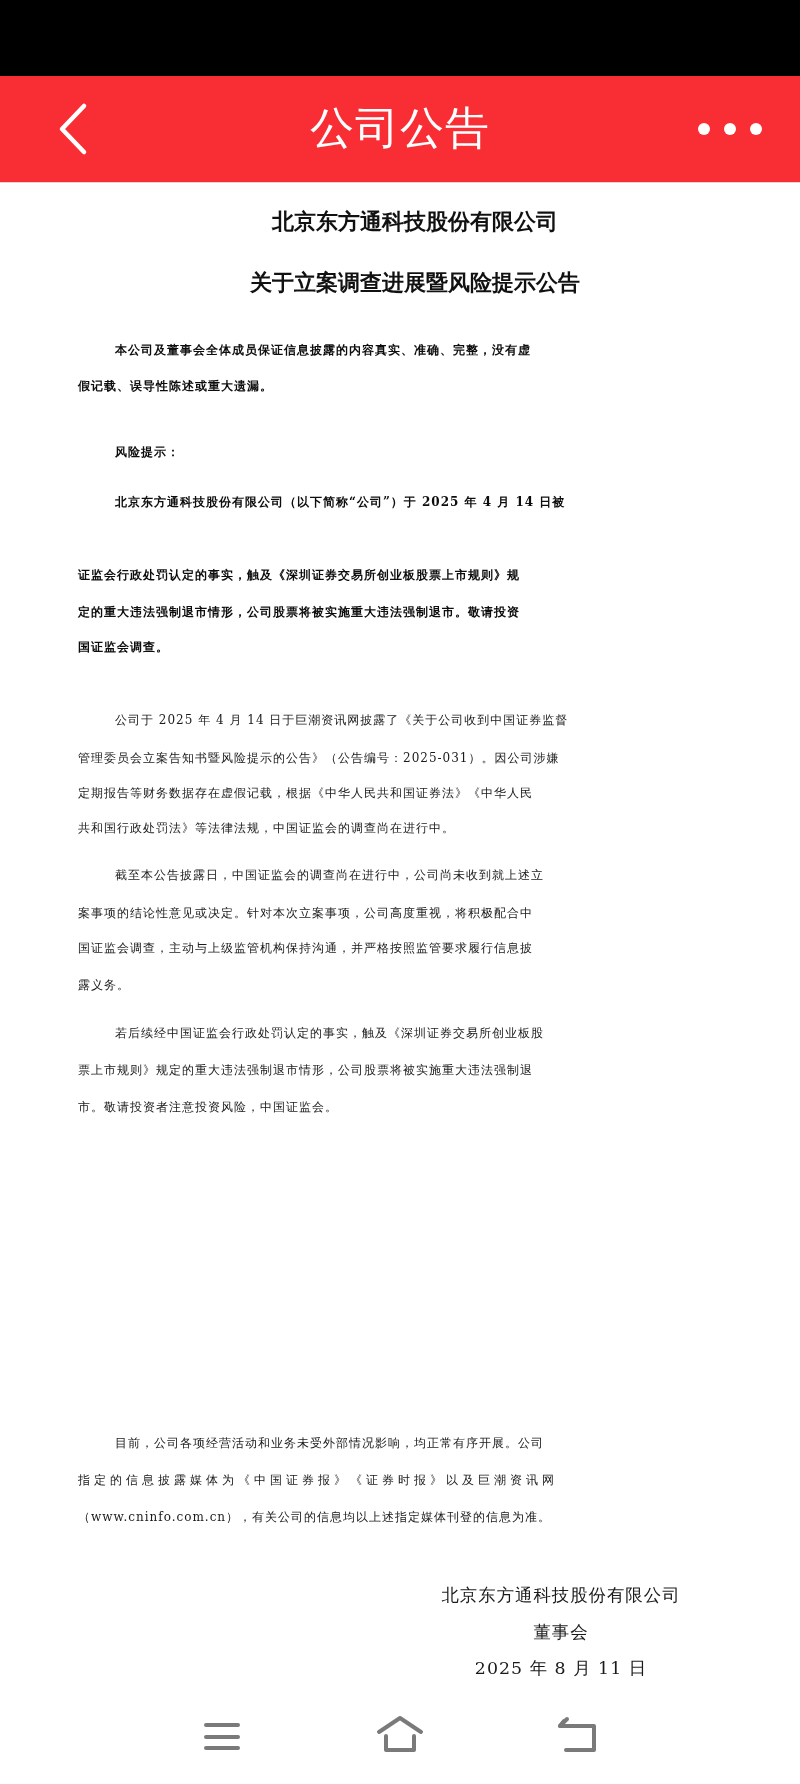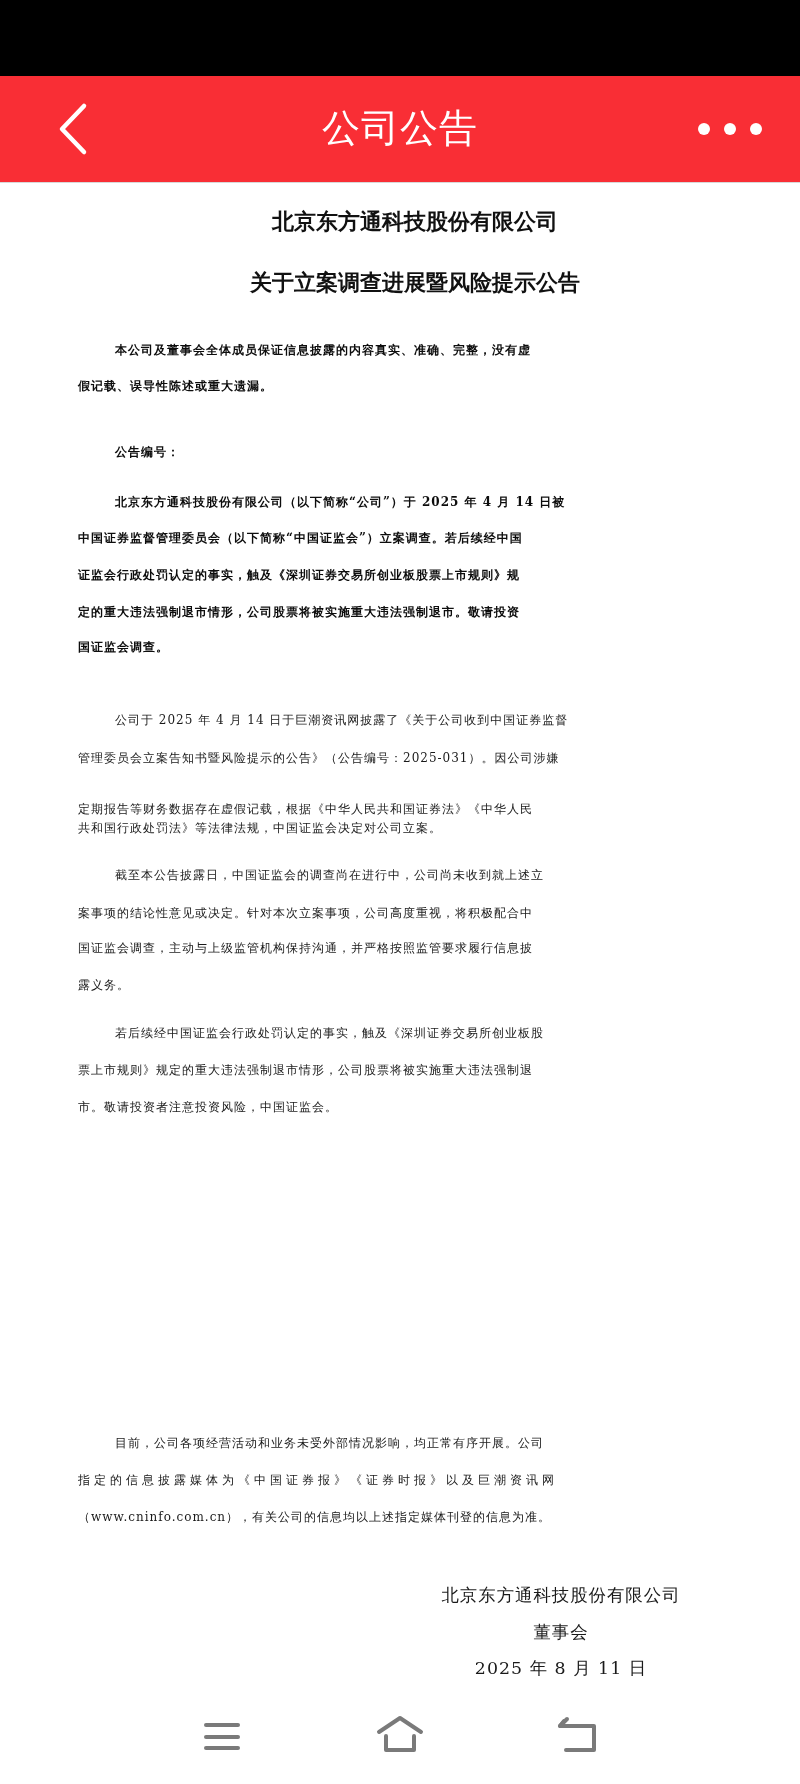--- a/index.html
+++ b/index.html
@@ -13,21 +13,21 @@
   .app-header {
     position: absolute; left: 0; top: 76px; width: 800px; height: 106px;
     background: #f92e35; border-bottom: 1px solid #d8d8d8;
   }
   .back-btn { position: absolute; left: 44px; top: 20px; width: 60px; height: 66px; cursor: pointer; }
   .back-btn svg { position: absolute; left: 10px; top: 6px; }
   .header-title {
     position: absolute; left: 200px; width: 400px; top: 26px; height: 52px;
     text-align: center; color: #ffffff;
     font-family: "DejaVu Sans", "Liberation Sans", sans-serif;
-    font-size: 38px; line-height: 52px; letter-spacing: 1px;
+    font-size: 44px; line-height: 52px; letter-spacing: 1px;
   }
   .more-btn { position: absolute; left: 690px; top: 30px; width: 80px; height: 46px; cursor: pointer; }
   .more-btn .dot {
     position: absolute; top: 17px; width: 12px; height: 12px; border-radius: 50%; background: #ffffff;
   }
   .doc { position: absolute; left: 0; top: 183px; width: 800px; height: 1500px; margin-left: 15px; }
   .doc-title {
     position: absolute; left: 0; width: 800px; text-align: center;
     font-family: "DejaVu Sans", "Liberation Sans", sans-serif;
     font-weight: bold; font-size: 22px; line-height: 30px; color: #111;
@@ -70,32 +70,31 @@
   </div>
 </div>
 
 <div class="doc">
   <div class="doc-title" style="top:24px">北京东方通科技股份有限公司</div>
   <div class="doc-title" style="top:85px">关于立案调查进展暨风险提示公告</div>
 
   <div class="line indent bold" style="top:152px">本公司及董事会全体成员保证信息披露的内容真实、准确、完整，没有虚</div>
   <div class="line bold" style="top:188px">假记载、误导性陈述或重大遗漏。</div>
 
-  <div class="line indent bold" style="top:254px">公告编号：</div>
+  <div class="line indent bold" style="top:254px">风险提示：</div>
 
   <div class="line indent bold" style="top:304px">北京东方通科技股份有限公司（以下简称“公司”）于 2025 年 4 月 14 日被</div>
-  <div class="line bold" style="top:340px">中国证券监督管理委员会（以下简称“中国证监会”）立案调查。若后续经中国</div>
   <div class="line bold" style="top:377px">证监会行政处罚认定的事实，触及《深圳证券交易所创业板股票上市规则》规</div>
   <div class="line bold" style="top:414px">定的重大违法强制退市情形，公司股票将被实施重大违法强制退市。敬请投资</div>
   <div class="line bold" style="top:449px">国证监会调查。</div>
 
   <div class="line indent" style="top:522px">公司于 2025 年 4 月 14 日于巨潮资讯网披露了《关于公司收到中国证券监督</div>
   <div class="line" style="top:560px">管理委员会立案告知书暨风险提示的公告》（公告编号：2025-031）。因公司涉嫌</div>
-  <div class="line" style="top:611px">定期报告等财务数据存在虚假记载，根据《中华人民共和国证券法》《中华人民</div>
-  <div class="line" style="top:630px">共和国行政处罚法》等法律法规，中国证监会决定对公司立案。</div>
+  <div class="line" style="top:595px">定期报告等财务数据存在虚假记载，根据《中华人民共和国证券法》《中华人民</div>
+  <div class="line" style="top:630px">共和国行政处罚法》等法律法规，中国证监会的调查尚在进行中。</div>
 
   <div class="line" style="top:715px">案事项的结论性意见或决定。针对本次立案事项，公司高度重视，将积极配合中</div>
   <div class="line indent" style="top:677px">截至本公告披露日，中国证监会的调查尚在进行中，公司尚未收到就上述立</div>
   <div class="line" style="top:750px">国证监会调查，主动与上级监管机构保持沟通，并严格按照监管要求履行信息披</div>
   <div class="line" style="top:787px">露义务。</div>
 
   <div class="line indent" style="top:835px">若后续经中国证监会行政处罚认定的事实，触及《深圳证券交易所创业板股</div>
   <div class="line" style="top:872px">票上市规则》规定的重大违法强制退市情形，公司股票将被实施重大违法强制退</div>
   <div class="line" style="top:909px">市。敬请投资者注意投资风险，中国证监会。</div>
 

